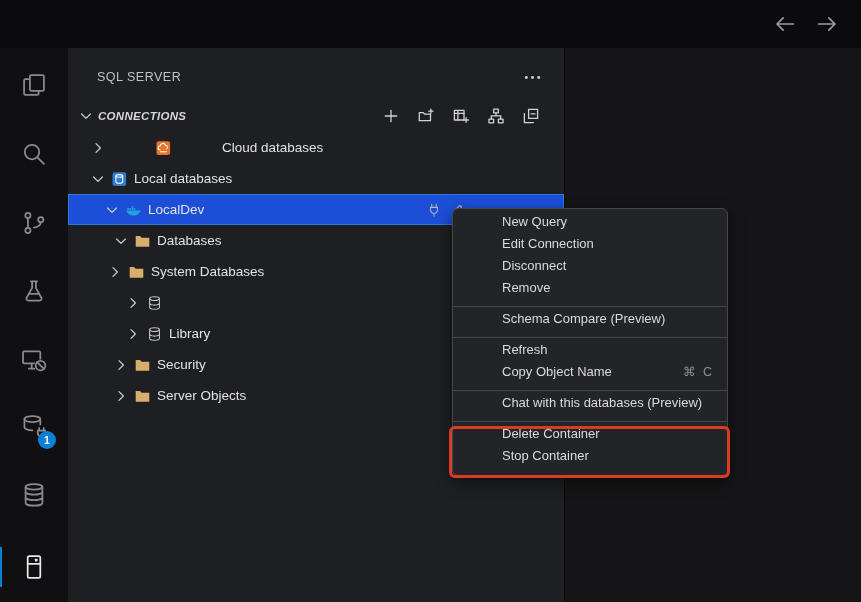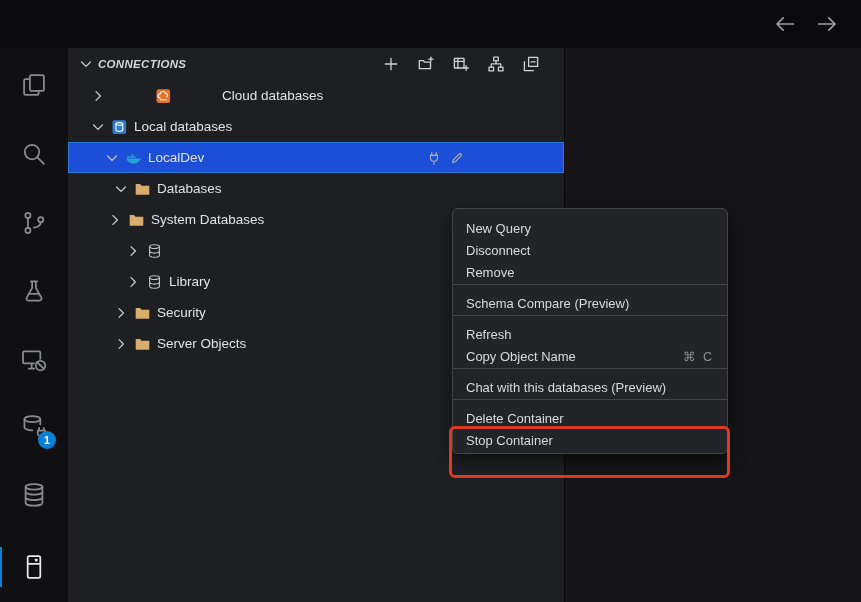--- a/index.html
+++ b/index.html
@@ -38,21 +38,21 @@
   .tree-icon { width:18px; flex:none; margin:0 5px 0 4px; }
   .tree-label { margin-left:1px; }
   .row-actions { position:absolute; right:100px; top:0; height:100%; display:flex; align-items:center; gap:9px; color:#b5b5b5; }
 
   
   .editor { position:absolute; top:48px; left:566px; width:295px; height:554px; background:#151517; }
 
   
   .context-menu { position:absolute; left:452px; top:208px; width:276px; background:#232428;
     border:1px solid #45464a; border-radius:6px; box-shadow:0 6px 16px rgba(0,0,0,.55); padding:5px 0; z-index:10; }
-  .menu-item { height:22px; display:flex; align-items:flex-end; padding:0 13px; font-size:13px; color:#dadada; cursor:pointer; }
+  .menu-item { height:22px; display:flex; align-items:flex-start; padding:0 13px; font-size:13px; color:#dadada; cursor:pointer;margin-left:36px; }
   .menu-shortcut { margin-left:auto; color:#8f8f8f; font-size:12.5px; letter-spacing:2px; }
   .menu-sep { height:1px; background:#46474b; margin:4px 0; }
 
   
   .annotation-box { position:absolute; left:449px; top:426px; width:281px; height:52px;
     border:3px solid #dd3b21; border-radius:6px; z-index:30; pointer-events:none; }
 </style>
 </head>
 <body>
 
@@ -144,20 +144,30 @@
             <rect x="6.6" y="2.6" width="10.8" height="18.8" rx="1.4"></rect>
             <path d="M6.6 9.4h10.8"></path>
             <rect x="12.8" y="5" width="2.2" height="2.2" rx="0.4" fill="currentColor" stroke="none"></rect>
           </svg>
         </span>
         <span class="ab-active-bar" style="background: rgb(10, 127, 212);"></span>
       </div>
     </nav>
 
   <aside class="sidebar">
+    <div class="sb-header">
+      <span class="sb-title">SQL SERVER</span>
+      <span class="more">
+          <svg width="19" height="19" viewBox="0 0 16 16" fill="currentColor">
+            <circle cx="2.8" cy="8" r="1.25"></circle>
+            <circle cx="8" cy="8" r="1.25"></circle>
+            <circle cx="13.2" cy="8" r="1.25"></circle>
+          </svg>
+        </span>
+    </div>
     <div class="section-row">
       <span class="twistie icon">
           <svg width="16" height="16" viewBox="0 0 16 16" fill="none" stroke="currentColor" stroke-width="1.3" stroke-linecap="round" stroke-linejoin="round">
             <path d="M3.6 6 8 10.4 12.4 6"></path>
           </svg>
         </span>
       <span class="section-label">CONNECTIONS</span>
       <span class="section-toolbar" id="section-toolbar">
           <span class="icon tb-icon">
             <svg width="16" height="16" viewBox="0 0 16 16" fill="none" stroke="currentColor" stroke-width="1.3" stroke-linecap="round" stroke-linejoin="round">
@@ -339,20 +349,23 @@
       </div>
   </aside>
 
   <main class="editor"></main>
 
   <div class="context-menu" id="context-menu">
       <div class="menu-item">
         <span class="menu-label">New Query</span>
       </div>
       <div class="menu-item">
+        <span class="menu-label">Edit Connection</span>
+      </div>
+      <div class="menu-item">
         <span class="menu-label">Disconnect</span>
       </div>
       <div class="menu-item">
         <span class="menu-label">Remove</span>
       </div>
       <div class="menu-sep"></div>
       <div class="menu-item">
         <span class="menu-label">Schema Compare (Preview)</span>
       </div>
       <div class="menu-sep"></div>

